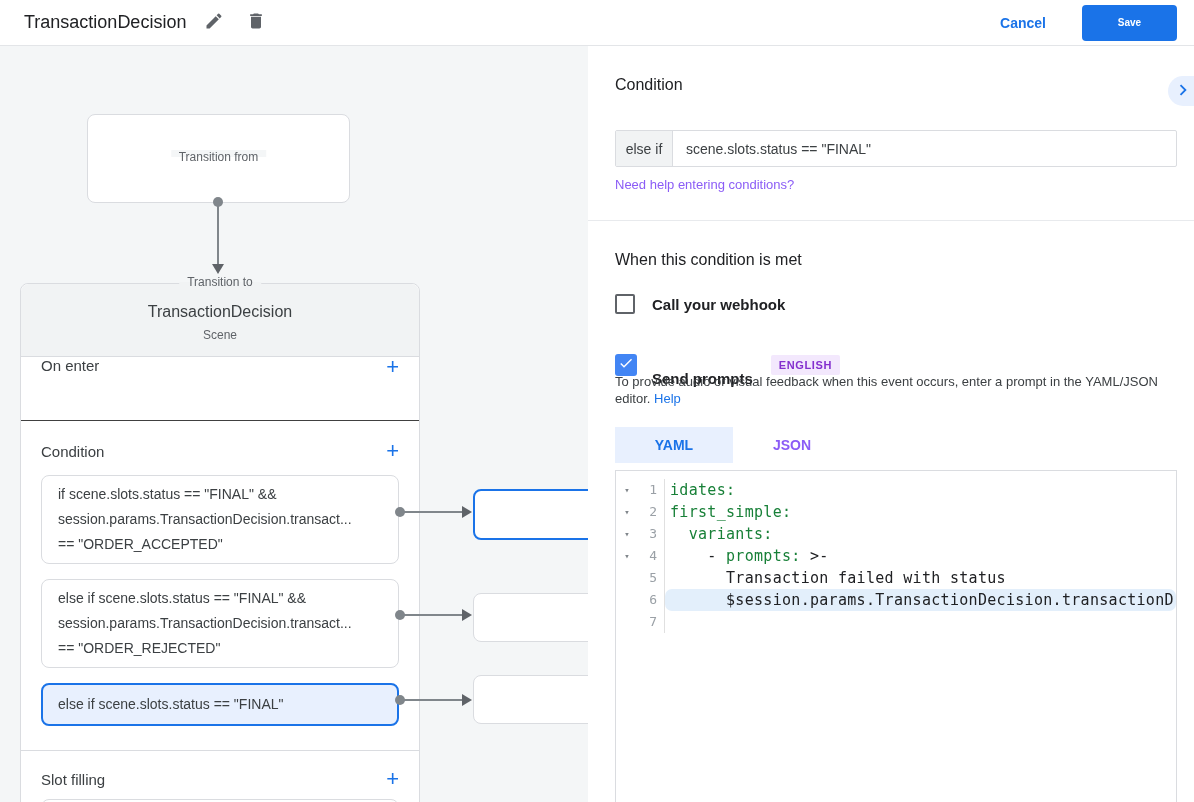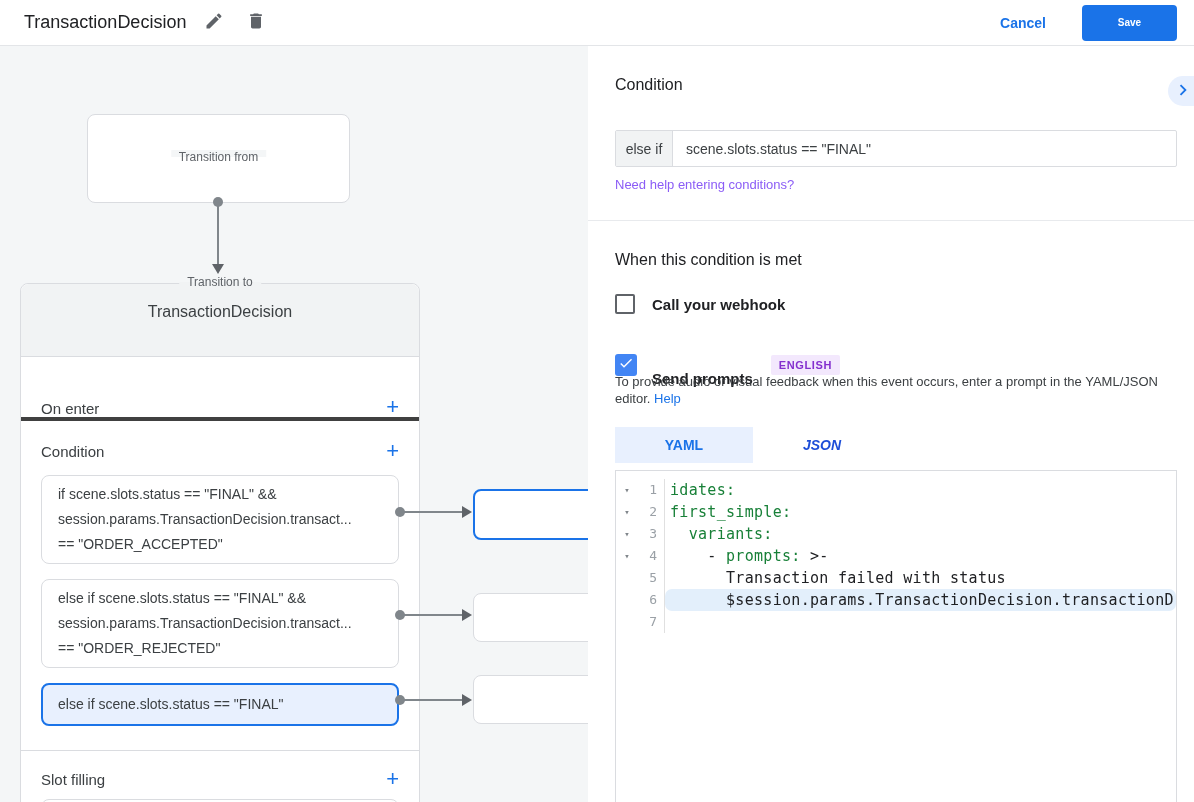--- a/index.html
+++ b/index.html
@@ -27,21 +27,21 @@
   .v-dot { position:absolute; left:213px; top:151px; width:10px; height:10px; border-radius:50%; background:#80868b; z-index:2; }
   .v-line { position:absolute; left:217px; top:160px; width:2px; height:58px; background:#80868b; }
   .v-arrowhead { position:absolute; left:212px; top:218px; width:0; height:0; border-left:6px solid transparent; border-right:6px solid transparent; border-top:10px solid #5f6368; }
 
   .tto-box { position:absolute; left:20px; top:237px; width:400px; height:565px; background:#fff; border:1px solid #dadce0; border-radius:8px 8px 0 0; }
   .tto-box > .legend { background:linear-gradient(#f4f6f7 50%, #f1f3f4 50%); }
   .tto-header { height:73px; background:#f1f3f4; border-bottom:1px solid #dadce0; border-radius:8px 8px 0 0; text-align:center; }
   .tto-title { font-size:16px; color:#3c4043; padding-top:19px; }
   .tto-subtitle { font-size:12px; color:#5f6368; margin-top:7px; }
 
-  .row-onenter { height:64px; border-bottom:4px solid #404040; display:flex; align-items:flex-end; padding:0 20px; }
+  .row-onenter { height:64px; border-bottom:1px solid #404040; display:flex; align-items:flex-start; padding:0 20px; }
   .section-label { font-size:15px; color:#3c4043; }
   .add-btn { margin-left:auto; background:none; border:none; color:#1a73e8; font-size:22px; font-weight:400; cursor:pointer; line-height:20px; }
 
   .sec-condition { border-bottom:1px solid #dadce0; padding:20px 20px 24px 20px; }
   .sec-head { display:flex; align-items:center; height:20px; }
   .cond-card { margin-top:15px; background:#fff; border:1px solid #dadce0; border-radius:8px; padding:6px 16px; font-size:14px; color:#3c4043; line-height:25px; white-space:pre-line; cursor:pointer; }
   .cond-card.first { margin-top:14px; }
   .cond-card.selected { border:2px solid #1a73e8; background:#e8f0fe; padding:7px 15px; }
 
   .sec-slot { padding:18px 20px 0 20px; }
@@ -72,23 +72,23 @@
   .cb { width:20px; height:20px; border:2px solid #5f6368; border-radius:2px; background:#fff; cursor:pointer; flex:none; }
   .cb.checked { border:none; width:22px; height:22px; border-radius:3px; background:#4285f4; display:flex; align-items:center; justify-content:center; }
   .cb-label { font-size:15px; font-weight:bold; color:#202124; margin-left:17px; }
   .cb.checked + .cb-label { margin-left:15px;margin-top:27px; }
   .lang-badge { margin-left:18px; background:#f3e8fd; color:#8430ce; font-size:11px; font-weight:bold; letter-spacing:0.6px; padding:4px 8px; border-radius:2px; }
 
   .prompt-desc { position:absolute; left:27px; top:327px; width:557px; font-size:13px; color:#3c4043; line-height:17px; }
   .prompt-desc a { color:#1a73e8; text-decoration:none; cursor:pointer; }
 
   .tabs { position:absolute; left:27px; top:381px; display:flex; }
-  .tab { width:138px; height:36px; display:flex; align-items:center; justify-content:center; font-size:14px; font-weight:bold; cursor:pointer; }
+  .tab { width:118px; height:36px; display:flex; align-items:center; justify-content:center; font-size:14px; font-weight:bold; cursor:pointer; }
   .tab.active { background:#e8f0fe; color:#1a73e8; }
-  .tab.inactive { color:#1d4ed8;font-style:italic; }
+  .tab.inactive { color:#8b5cf6; }
 
   .editor { position:absolute; left:27px; top:424px; width:562px; height:332px; border:1px solid #dadce0; border-bottom:none; background:#fff; padding-top:8px; overflow:hidden; font-family:"DejaVu Sans Mono", monospace; }
   .ed-row { display:flex; height:22px; }
   .ed-fold { width:22px; flex:none; display:flex; align-items:center; justify-content:center; color:#80868b; font-size:9px; cursor:pointer; }
   .ed-num { width:27px; flex:none; border-right:1px solid #e0e0e0; text-align:right; padding-right:7px; font-size:13px; color:#9aa0a6; line-height:22px; }
   .ed-code { flex:1; padding-left:5px; font-size:15px; letter-spacing:0.3px; line-height:22px; white-space:pre; overflow:hidden; color:#202124; }
   .ed-code .key { color:#188038; }
   .ed-row.highlight .ed-code { background:#e3effb;border-radius:7px; }
 </style>
 </head>
@@ -120,20 +120,21 @@
   </div>
 
   <div class="v-dot"></div>
   <div class="v-line"></div>
   <div class="v-arrowhead"></div>
 
   <div class="tto-box">
     <span class="legend">Transition to</span>
     <div class="tto-header">
       <div class="tto-title">TransactionDecision</div>
+      <div class="tto-subtitle">Scene</div>
     </div>
 
     <div class="row-onenter">
       <span class="section-label">On enter</span>
       <button class="add-btn"><span>+</span></button>
     </div>
 
     <div class="sec-condition">
       <div class="sec-head">
         <span class="section-label">Condition</span>

